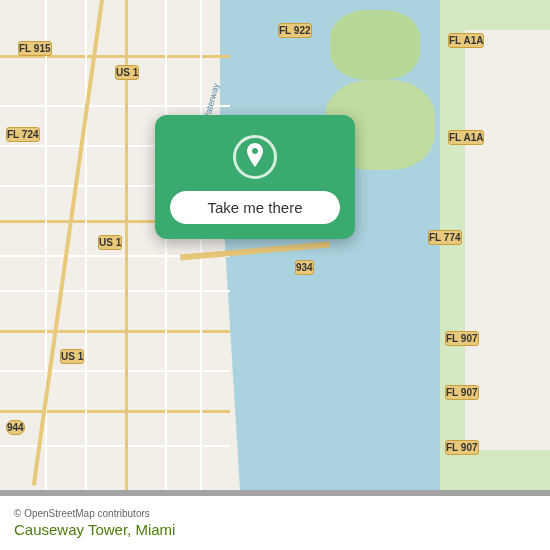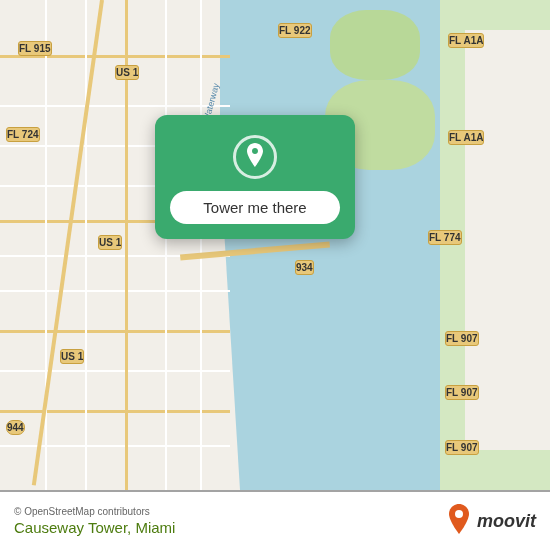--- a/index.html
+++ b/index.html
@@ -151,21 +151,21 @@
       width: 100%;
       text-align: center;
     }
 
     
     #bottom-bar {
       position: relative;
       width: 550px;
       height: 60px;
       background: white;
-      border-top: 2px solid #a3a3a3;
+      border-top: 6px solid #a3a3a3;
       display: flex;
       align-items: center;
       justify-content: space-between;
       padding: 0 14px;
     }
 
     .bottom-left {
       display: flex;
       flex-direction: column;
       gap: 2px;
@@ -265,30 +265,23 @@
   <div class="road-label" style="top:370px; left:445px;">FL 907</div>
   <div class="road-label" style="top:405px; left:6px;border-radius:7px;">944</div>
   <div class="road-label" style="top:425px; left:445px;">FL 907</div>
 
   <div class="popup-card">
     <div class="popup-pin">
       <svg width="24" height="28" viewBox="0 0 24 28" fill="white">
         <path d="M12 0C7.6 0 4 3.6 4 8c0 5.4 8 16 8 16s8-10.6 8-16c0-4.4-3.6-8-8-8zm0 11c-1.7 0-3-1.3-3-3s1.3-3 3-3 3 1.3 3 3-1.3 3-3 3z"></path>
       </svg>
     </div>
-    <button class="popup-btn">Tower me there</button>
+    <button class="popup-btn">Take me there</button>
   </div>
 </div>
 
 <div id="bottom-bar">
   <div class="bottom-left">
     <span class="osm-credit">© OpenStreetMap contributors</span>
     <span class="location-name">Causeway Tower, Miami</span>
   </div>
 
-  <div class="moovit-logo">
-    <svg width="28" height="34" viewBox="0 0 28 34">
-      <path d="M14 0C8.5 0 4 4.5 4 10c0 7 10 20 10 20s10-13 10-20c0-5.5-4.5-10-10-10z" fill="#e05a1e"></path>
-      <circle cx="14" cy="10" r="4" fill="white"></circle>
-    </svg>
-    <span class="moovit-text">moovit</span>
-  </div>
 </div>
 
 </body></html>

